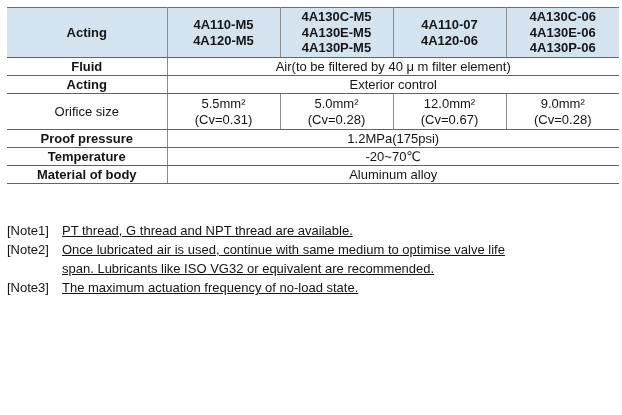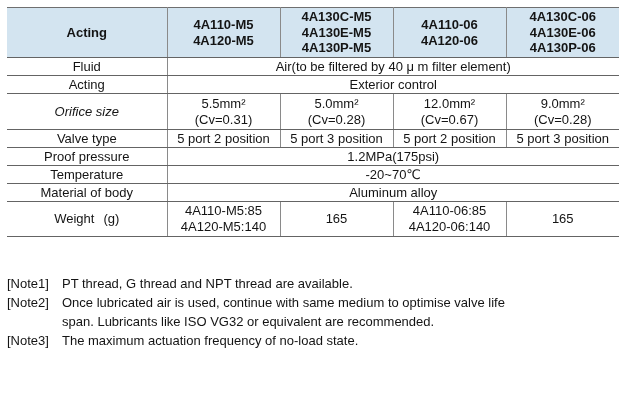--- a/index.html
+++ b/index.html
@@ -30,38 +30,38 @@
   }
   
   table.spec td + td{border-left:1px solid #8a8a8a;}
   td.lbl{text-align:left;padding-left:6px;}
   td.hd{
     background:#d3e4f0;
     font-weight:bold;
     height:49px;
     line-height:1.18;
   }
-  .h17{height:17px;}
-  .h35{height:35px;font-style:italic;}
+  .h17{height:17px;font-weight:bold;}
+  .h35{height:35px;}
   .h34{height:34px;}
   .note-ref{margin-left:10px;}
   .note-ref.tight{margin-left:5px;}
   .unit{margin-left:9px;}
   .notes{
     margin:37px 0 0 7px;
     width:608px;
     font-size:13px;
   }
   .note-row{
     display:flex;
     align-items:flex-start;
     line-height:19px;
   }
   .note-tag{flex:0 0 55px;}
-  .note-text{flex:1;}
+  .note-text{flex:1;text-decoration:underline;}
 </style>
 </head>
 <body>
 
 <div class="page">
 
   <table class="spec">
     <colgroup>
       <col style="width:160px">
         <col style="width:113px">
@@ -76,21 +76,21 @@
       <td class="hd">
         <div>4A110-M5</div>
         <div>4A120-M5</div>
       </td>
       <td class="hd">
         <div>4A130C-M5</div>
         <div>4A130E-M5</div>
         <div>4A130P-M5</div>
       </td>
       <td class="hd">
-        <div>4A110-06</div>
+        <div>4A110-07</div>
         <div>4A120-06</div>
       </td>
       <td class="hd">
         <div>4A130C-06</div>
         <div>4A130E-06</div>
         <div>4A130P-06</div>
       </td>
     </tr>
 
     <tr>
@@ -117,61 +117,39 @@
       <td>
         <div>12.0mm²</div>
         <div>(Cv=0.67)</div>
       </td>
       <td>
         <div>9.0mm²</div>
         <div>(Cv=0.28)</div>
       </td>
     </tr>
 
-    <tr>
-      <td class="lbl h17">Valve type</td>
-      <td>5 port 2 position</td>
-      <td>5 port 3 position</td>
-      <td>5 port 2 position</td>
-      <td>5 port 3 position</td>
-    </tr>
 
 
     <tr>
       <td class="lbl h17">Proof pressure</td>
       <td colspan="4">1.2MPa(175psi)</td>
     </tr>
 
     <tr>
       <td class="lbl h17">Temperature</td>
       <td colspan="4">-20~70℃</td>
     </tr>
 
     <tr>
       <td class="lbl h17">Material of body</td>
       <td colspan="4">Aluminum alloy</td>
     </tr>
 
 
 
-    <tr>
-      <td class="lbl h34">
-        <span>Weight</span><span class="unit">(g)</span>
-      </td>
-      <td>
-        <div>4A110-M5:85</div>
-        <div>4A120-M5:140</div>
-      </td>
-      <td>165</td>
-      <td>
-        <div>4A110-06:85</div>
-        <div>4A120-06:140</div>
-      </td>
-      <td>165</td>
-    </tr>
   </tbody>
     </table>
 
   <div class="notes">
     <div class="note-row">
       <div class="note-tag">[Note1]</div>
       <div class="note-text">PT thread, G thread and NPT thread are available.</div>
     </div>
     <div class="note-row">
       <div class="note-tag">[Note2]</div>

